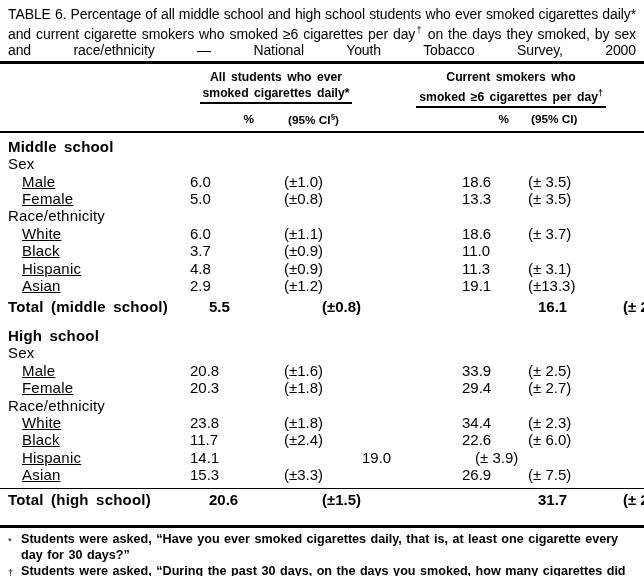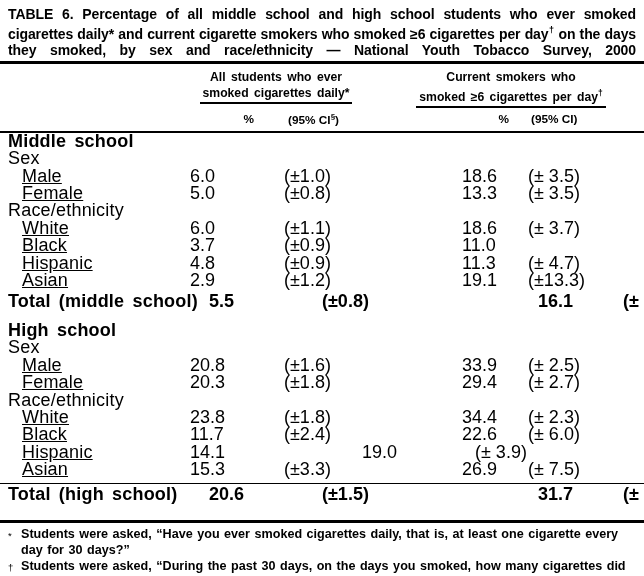--- a/index.html
+++ b/index.html
@@ -4,21 +4,21 @@
 <style>
   html, body { margin: 0; padding: 0; background: #e8e8e8; }
   .page {
     width: 644px; height: 576px; box-sizing: border-box;
     background: #ffffff; color: #000000;
     font-family: "Liberation Sans", sans-serif;
     padding: 6px 8px 0; overflow: hidden; position: relative;
   }
   
   .title {
-    font-weight: bold; font-size: 14px; line-height: 16.4px;
+    font-weight: normal; font-size: 14px; line-height: 16.4px;
     letter-spacing: -0.1px; text-align: justify; text-align-last: justify;
   }
   .title sup { font-size: 9px; }
   
   .rule { background: #000; margin-left: -8px; margin-right: -8px; }
   .rule-thick  { height: 3px; margin-top: 2px; }
   .rule-mid    { height: 2px; }
   .rule-bottom { height: 3px; margin-top: 2px; }
   
   .head-grid { display: grid; grid-template-columns: 182px 172px 24px 250px; margin-top: 5px; }
@@ -34,21 +34,21 @@
   .subhead-grid {
     display: grid; grid-template-columns: 182px 72px 100px 100px 53px 121px;
     font-weight: bold; font-size: 11.8px; margin-top: 4px; padding-bottom: 4px;
   }
   .subhead-grid sup { font-size: 8px; }
   .sub-pct1 { grid-column: 2; text-align: right; padding-right: 8px; }
   .sub-ci1  { grid-column: 3; padding-left: 26px; }
   .sub-pct2 { grid-column: 5; text-align: right; padding-right: 6px; }
   .sub-ci2  { grid-column: 6; padding-left: 16px; }
   
-  .tbody { font-size: 18px; }
+  .tbody { padding-top: 5px; font-size: 15px; }
   .row {
     display: grid; grid-template-columns: 182px 72px 100px 100px 53px 121px;
     line-height: 17.4px;
   }
   .row .label { letter-spacing: 0.2px; word-spacing: 3px; white-space: pre; }
   .row .g1p, .row .g2p { text-align: left; }
   .row .g1ci { padding-left: 22px; white-space: pre; }
   .row .g2ci { padding-left: 13px; white-space: pre; }
   .style-section  .label, .style-section2 .label { font-weight: bold; }
   .style-section2 { margin-top: 12px; }
@@ -148,21 +148,21 @@
     <div class="g1ci">(±0.9)</div>
     <div class="gap"></div>
     <div class="g2p">11.0</div>
   </div>
       <div class="row style-item">
     <div class="label">Hispanic</div>
     <div class="g1p">4.8</div>
     <div class="g1ci">(±0.9)</div>
     <div class="gap"></div>
     <div class="g2p">11.3</div>
-    <div class="g2ci">(± 4.7)</div>
+    <div class="g2ci">(± 3.1)</div>
   </div>
       <div class="row style-item">
     <div class="label">Asian</div>
     <div class="g1p">2.9</div>
     <div class="g1ci">(±1.2)</div>
     <div class="gap"></div>
     <div class="g2p">19.1</div>
     <div class="g2ci">(±13.3)</div>
   </div>
       <div class="row style-total">

